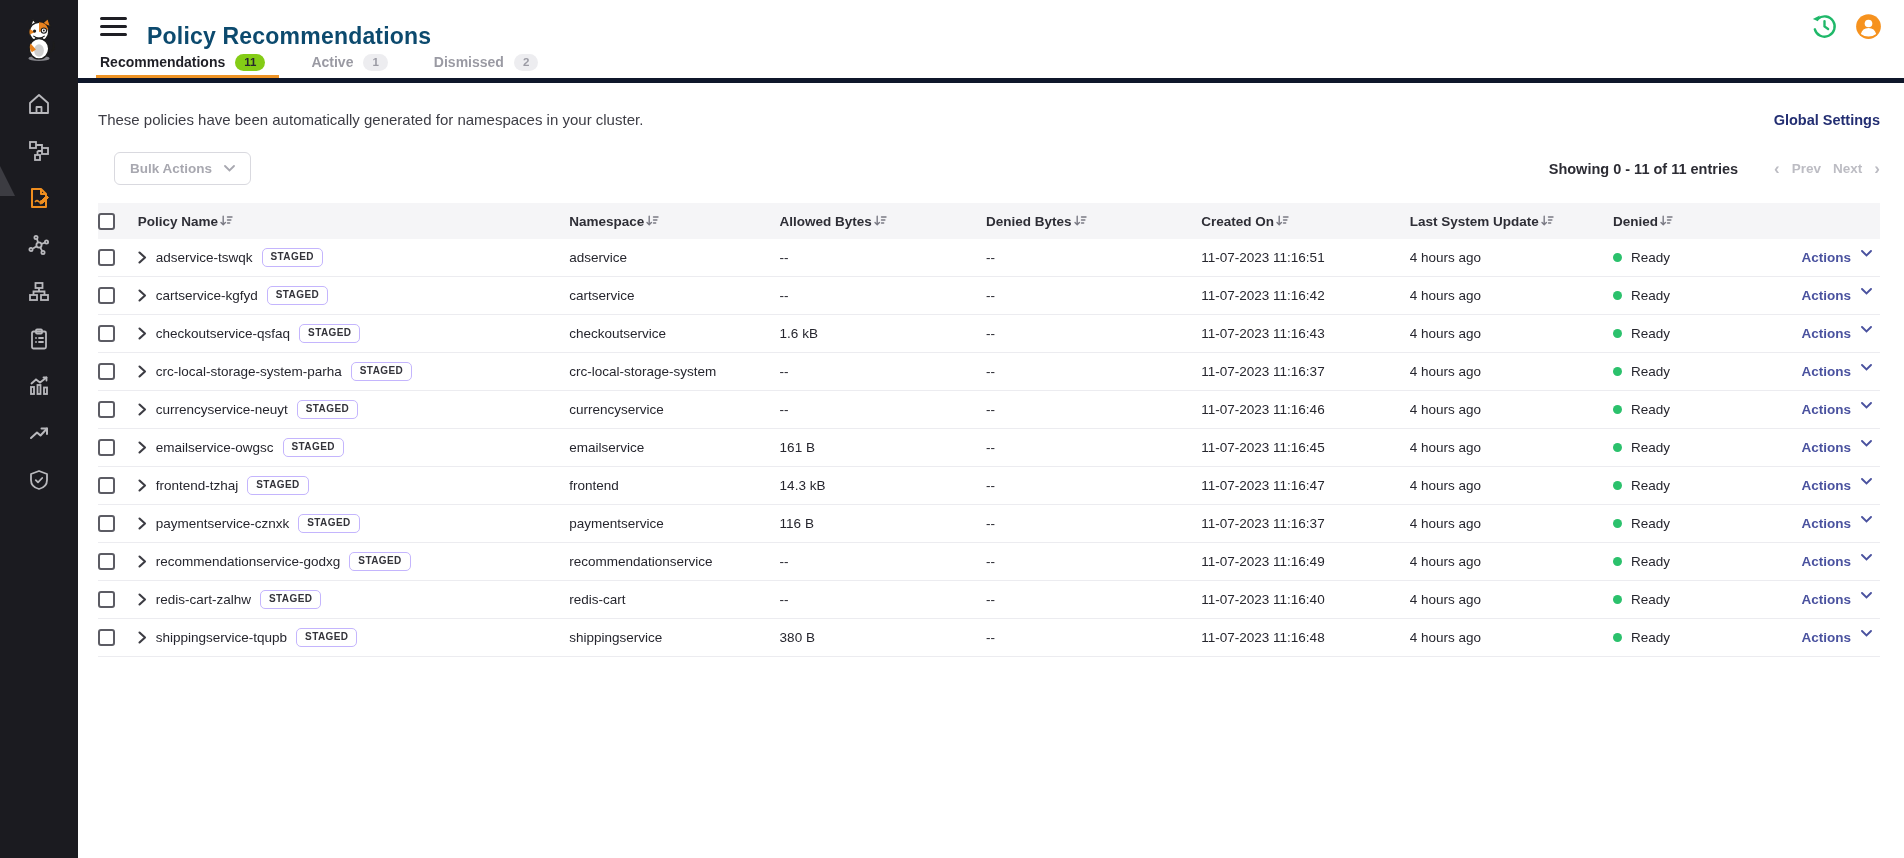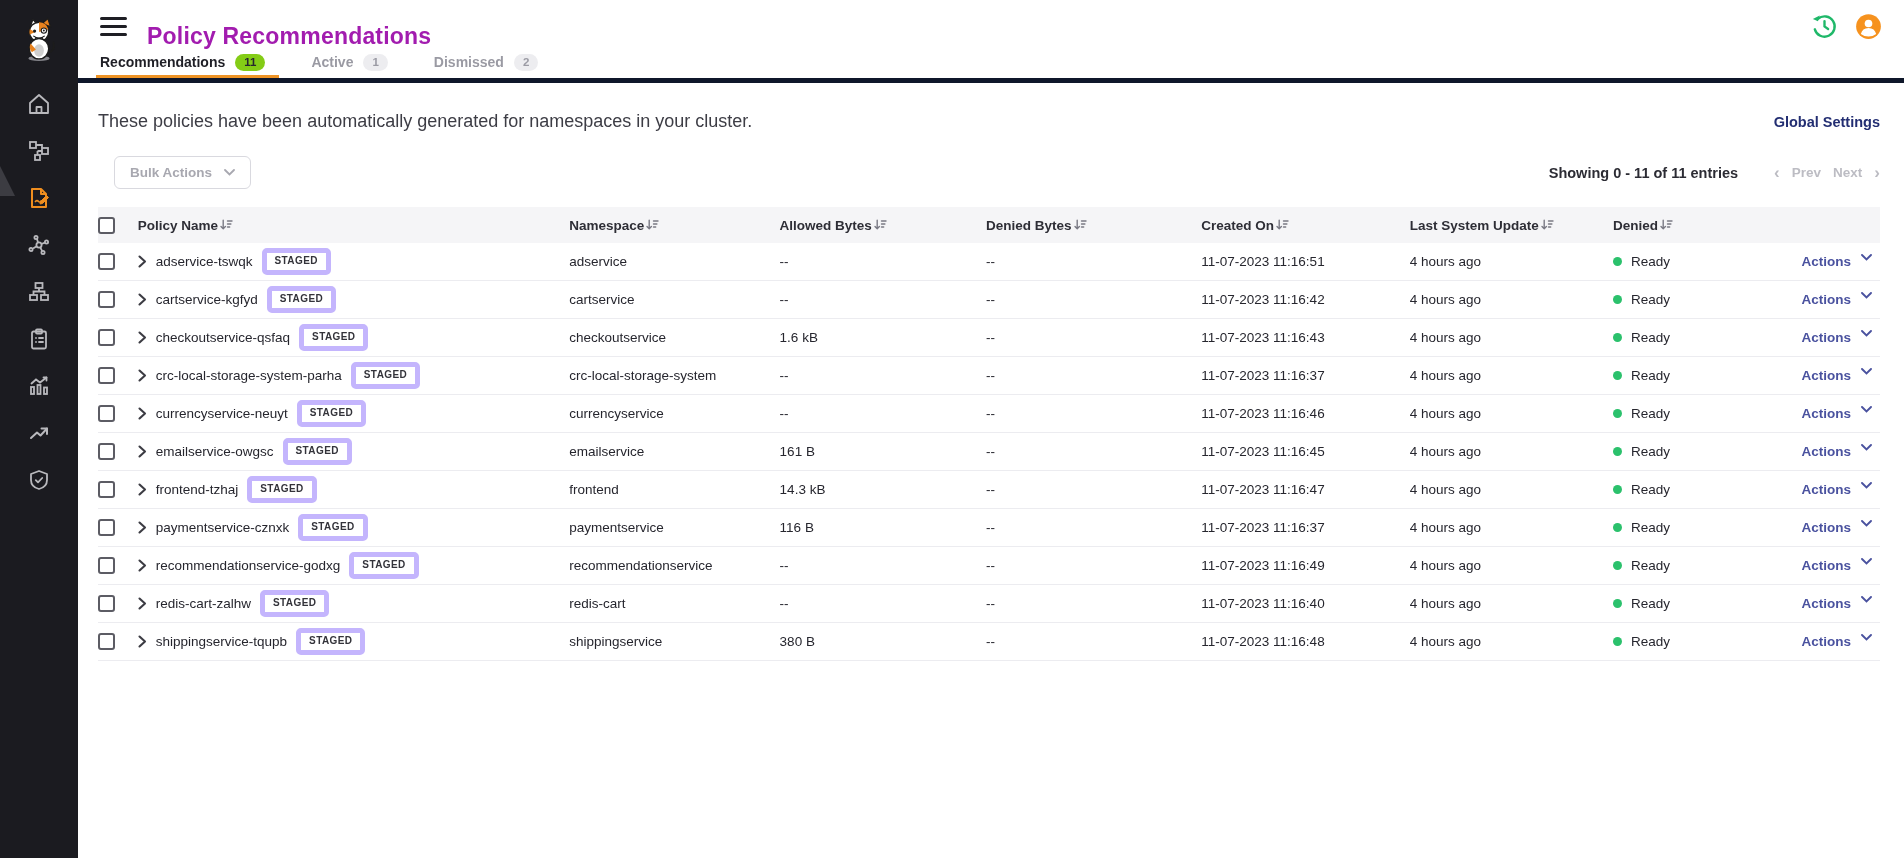--- a/index.html
+++ b/index.html
@@ -15,38 +15,38 @@
   .nav-item.active { color:#ef8e1f; }
   .nav-item svg { width:24px; height:24px; }
   .notch { position:absolute; left:0; top:166px; width:15px; height:30px;
     background:#3c3c42; clip-path:polygon(0 0, 100% 100%, 0 100%); }
 
   
   .main { flex:1; display:flex; flex-direction:column; min-width:0; }
   .topbar { height:52px; display:flex; align-items:center; padding:0 22px; }
   .hamburger { width:27px; display:flex; flex-direction:column; gap:5px; cursor:pointer; }
   .hamburger span { height:3px; background:#1e1e24; border-radius:2px; }
-  .page-title { font-size:23px; font-weight:800; color:#a21caf; margin-left:20px; letter-spacing:.2px;margin-top:20px; }
+  .page-title { font-size:23px; font-weight:800; color:#0c4a6e; margin-left:20px; letter-spacing:.2px;margin-top:20px; }
   .topbar-right { margin-left:auto; display:flex; align-items:center; gap:16px; }
   .icon-btn { width:28px; height:28px; display:flex; align-items:center; justify-content:center; cursor:pointer; }
 
   
   .tabbar { display:flex; padding:0 22px; gap:46px; border-bottom:5px solid #0f172a; height:31px; }
   .tab { display:flex; align-items:flex-start; gap:10px; font-size:14px; font-weight:700;
     color:#9a9aa3; position:relative; cursor:pointer; padding-top:2px; }
   .tab.active { color:#1f1f26; }
   .tab.active::after { content:''; position:absolute; left:-4px; right:-14px; bottom:0; height:3px; background:#ef9426; }
   .count-badge { border-radius:9px; font-size:11.5px; font-weight:600; padding:1px 9px; line-height:15px; }
   .count-badge.dark { background:#84cc16; color:#26262e; }
   .count-badge.muted { background:#ededf0; color:#9b9ba4; }
 
   
   .content { padding:0 24px 0 20px; flex:1; }
   .desc-row { display:flex; justify-content:space-between; align-items:center; margin-top:28px; }
-  .desc { font-size:18px; color:#3d3d45; }
+  .desc { font-size:15px; color:#3d3d45; }
   .global-settings { font-size:14.5px; font-weight:700; color:#232e72; cursor:pointer; }
   .controls-row { display:flex; justify-content:space-between; align-items:center; margin-top:24px;margin-left:16px; }
   .bulk-btn { border:1px solid #d9d9df; border-radius:6px; background:#fff; color:#a8a8b0;
     font-size:13.5px; font-weight:600; padding:8px 15px; display:flex; gap:12px; align-items:center; cursor:pointer; }
   .pager-wrap { display:flex; align-items:center; gap:36px; }
   .showing { font-size:14.5px; color:#2c2c34; font-weight:600; }
   .pager { display:flex; align-items:center; gap:12px; color:#bcbcc3; font-size:13.5px; font-weight:700; }
   .pager .pg { cursor:pointer; }
   .pager .chev { font-size:17px; line-height:1; cursor:pointer; }
 
@@ -64,21 +64,21 @@
   .col-denied  { width:217px; }
   .col-created { width:210px; }
   .col-updated { width:205px; }
   .col-status  { width:158px; gap:9px; }
   .col-actions { width:111px; justify-content:flex-end; }
   .hlabel { display:flex; align-items:center; gap:2px; cursor:pointer; }
   .sort-icon { color:#7a7a84; display:flex; }
   .checkbox { width:17px; height:17px; border:2px solid #5c5c64; border-radius:3px; background:#fff; cursor:pointer; }
   .row-chevron { color:#3c3c43; display:flex; cursor:pointer; }
   .policy-name { font-weight:500; }
-  .staged-badge { border:5px solid #c4b5fd; border-radius:5px; font-size:10px; font-weight:700;
+  .staged-badge { border:1px solid #c4b5fd; border-radius:5px; font-size:10px; font-weight:700;
     padding:2px 8px 3px; color:#33333a; letter-spacing:.4px; line-height:12px; }
   .status-dot { width:9px; height:9px; border-radius:50%; background:#2bc16c; }
   .actions-link { color:#4a529f; font-weight:700; display:flex; gap:10px; cursor:pointer; }
 </style>
 </head>
 <body>
 
 <div class="app">
 
   <div class="sidebar">

